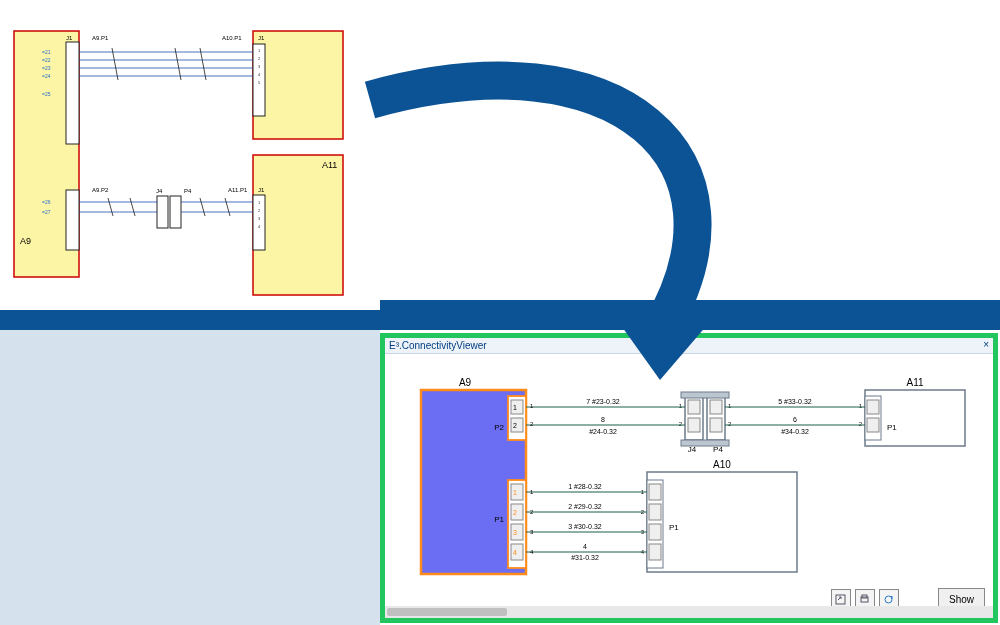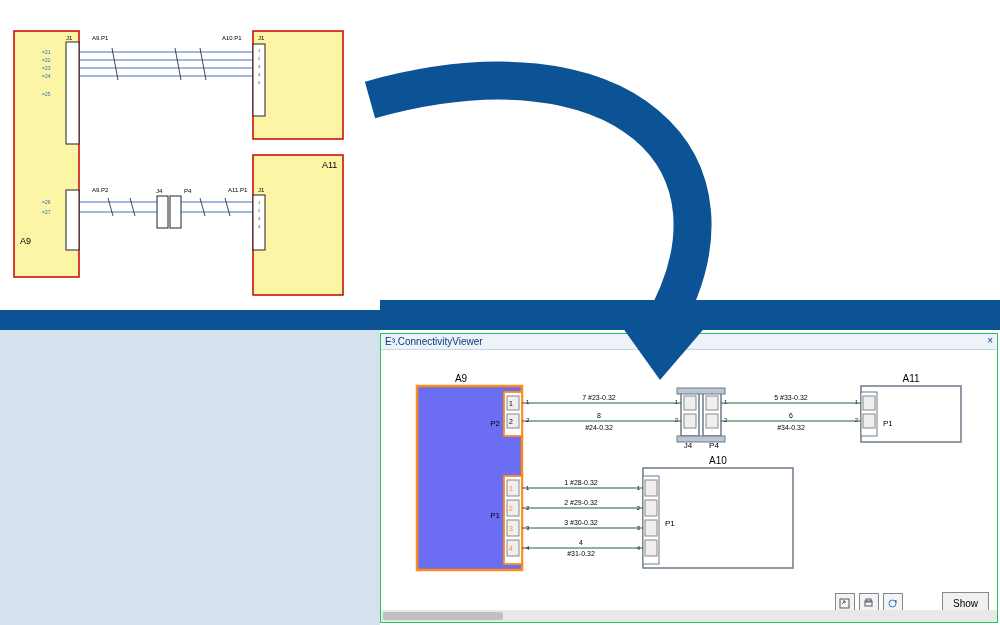--- a/index.html
+++ b/index.html
@@ -9,21 +9,21 @@
   .top-schematic { position: absolute; left: 0; top: 0; width: 380px; height: 310px; background: #fff; }
   .top-schematic svg { display: block; }
 
   
   .blue-bar { position: absolute; left: 0; top: 300px; width: 1000px; height: 30px; background: #0b5394; }
 
   
   .left-pale { position: absolute; left: 0; top: 330px; width: 380px; height: 295px; background: #d5e1ed; }
 
   
-  .viewer { position: absolute; left: 380px; top: 333px; width: 618px; height: 290px; background: #fff; border: 1px solid #22c55e; }
+  .viewer { position: absolute; left: 380px; top: 333px; width: 618px; height: 290px; background: #fff; border: 5px solid #22c55e; }
   .viewer-title { font-size: 10px; color: #003d80; padding: 2px 4px; background: #eef3fa; border-bottom: 1px solid #c9d6e8; position: relative; }
   .viewer-close { position: absolute; right: 4px; top: 1px; font-size: 10px; color: #003d80; cursor: pointer; }
   .viewer-body { position: relative; width: 100%; height: calc(100% - 16px); background: #fff; }
   .viewer-body svg { display: block; }
 
   .toolbar { position: absolute; right: 8px; bottom: 8px; display: flex; gap: 4px; align-items: center; }
   .tool-btn { width: 20px; height: 20px; border: 1px solid #888; background: #f4f4f4; display: flex; align-items: center; justify-content: center; font-size: 10px; cursor: pointer; }
   .show-btn { height: 22px; padding: 0 10px; border: 1px solid #888; background: #f0f0f0; font-size: 10px; cursor: pointer; margin-left: 35px; }
 
   .scrollbar-h { position: absolute; left: 0; bottom: 0; right: 0; height: 12px; background: #e8e8e8; }

